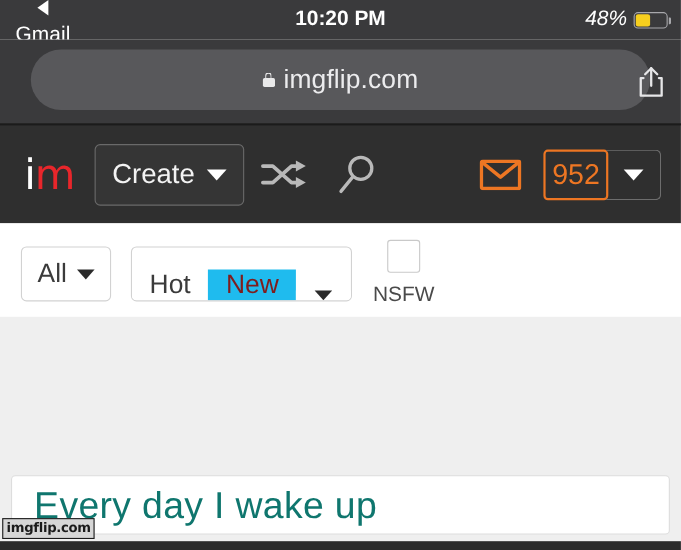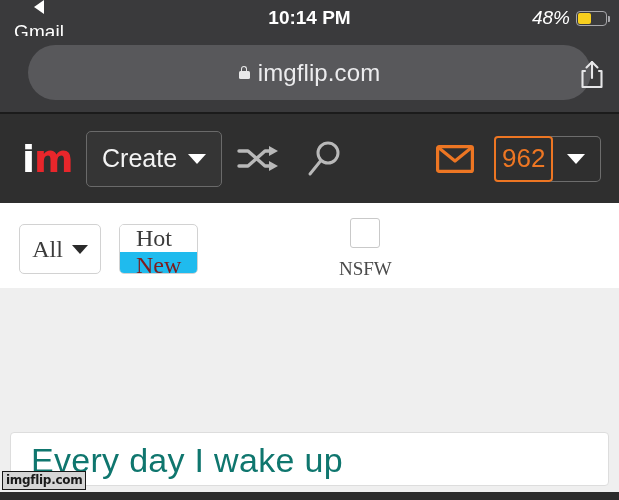--- a/index.html
+++ b/index.html
@@ -172,21 +172,21 @@
     width: 619px; height: 91px;
     background: #2f2f2f;
     border-top: 2px solid #1b1b1b;
     box-sizing: border-box;
   }
   .logo {
     position: absolute;
     left: 22px; top: 50%;
     transform: translateY(-50%);
     font-size: 38px;
-    font-weight: bold;
+    font-weight: normal;
     letter-spacing: -1px;
     line-height: 1;
     font-family: "DejaVu Sans", sans-serif;
   }
   .logo .i { color: #ffffff; }
   .logo .m { color: #e8262b; }
 
   .create-btn {
     position: absolute;
     left: 86px; top: 50%;
@@ -262,21 +262,20 @@
   }
 
   
   .filterbar {
     position: absolute;
     left: 0; top: 203px;
     width: 619px; height: 93px;
     background: #ffffff;
     border-bottom: 1px solid #dcdcdc;
     box-sizing: border-box;
-    font-family: Liberation Serif, serif;
   }
   .filter-all {
     position: absolute;
     left: 19px; top: 50%;
     transform: translateY(-50%);
     width: 82px; height: 50px;
     border: 1px solid #d2d2d2;
     border-radius: 5px;
     background: #fff;
     display: flex;
@@ -291,27 +290,26 @@
     border-left: 8px solid transparent;
     border-right: 8px solid transparent;
     border-top: 9px solid #2b2b2b;
   }
   .segmented {
     position: absolute;
     left: 119px; top: 50%;
     transform: translateY(-50%);
     height: 50px;
     display: flex;
-    align-items: flex-start;
+    align-items: flex-end;
     border: 1px solid #d2d2d2;
     border-radius: 5px;
     overflow: hidden;
     background: #fff;
     box-sizing: border-box;
-    flex-direction: column;
   }
   .seg {
     display: flex;
     align-items: center;
     justify-content: center;
     padding: 0 16px;
     font-size: 24px;
     color: #3b3b3b;
     background: #ffffff;
   }
@@ -419,21 +417,21 @@
           <i></i>
         </span>
       <span class="sb-wifi">
         <svg width="22" height="16" viewBox="0 0 22 16">
           <path d="M11 14.4 L7.6 10.6 A5.2 5.2 0 0 1 14.4 10.6 Z" fill="#ffffff"></path>
           <path d="M4.3 7.6 A9.8 9.8 0 0 1 17.7 7.6" stroke="#ffffff" stroke-width="2.4" fill="none" stroke-linecap="round"></path>
           <path d="M1.3 4.2 A14.2 14.2 0 0 1 20.7 4.2" stroke="#ffffff" stroke-width="2.4" fill="none" stroke-linecap="round"></path>
         </svg>
       </span>
     </div>
-    <div class="sb-center">10:14 PM</div>
+    <div class="sb-center">10:20 PM</div>
     <div class="sb-right">
       <span class="sb-pct">48%</span>
       <span class="sb-batt">
         <span class="sb-batt-fill"></span>
       </span>
     </div>
   </div>
 
   <div class="urlbar-area">
     <div class="urlbar">
@@ -481,21 +479,21 @@
     </div>
 
     <div class="nav-icon-mail">
       <svg width="38" height="28" viewBox="0 0 38 28">
         <rect x="1.6" y="1.6" width="34.8" height="24.8" rx="1.5" stroke="#ed7623" stroke-width="3.2" fill="none"></rect>
         <path d="M3 3 L19 16 L35 3" stroke="#ed7623" stroke-width="3.2" fill="none" stroke-linejoin="round"></path>
       </svg>
     </div>
 
     <div class="points-badge">
-      <span>962</span>
+      <span>952</span>
     </div>
 
     <div class="user-caret-btn">
       <span class="caret-down"></span>
     </div>
   </div>
 
   <div class="filterbar">
     <div class="filter-all">
       <span class="label">All</span>

